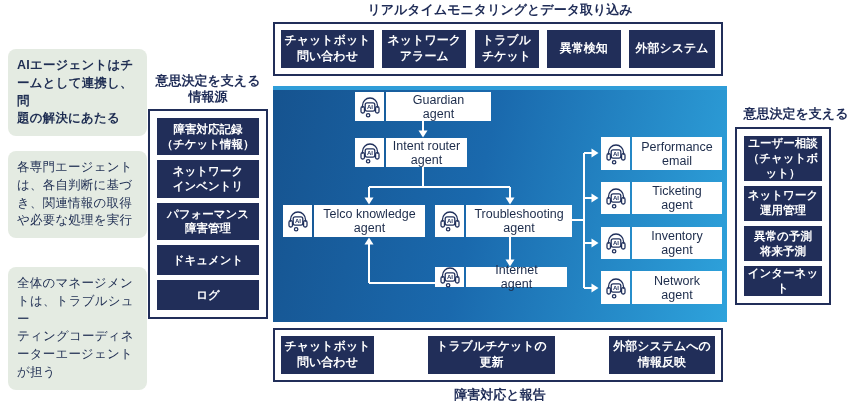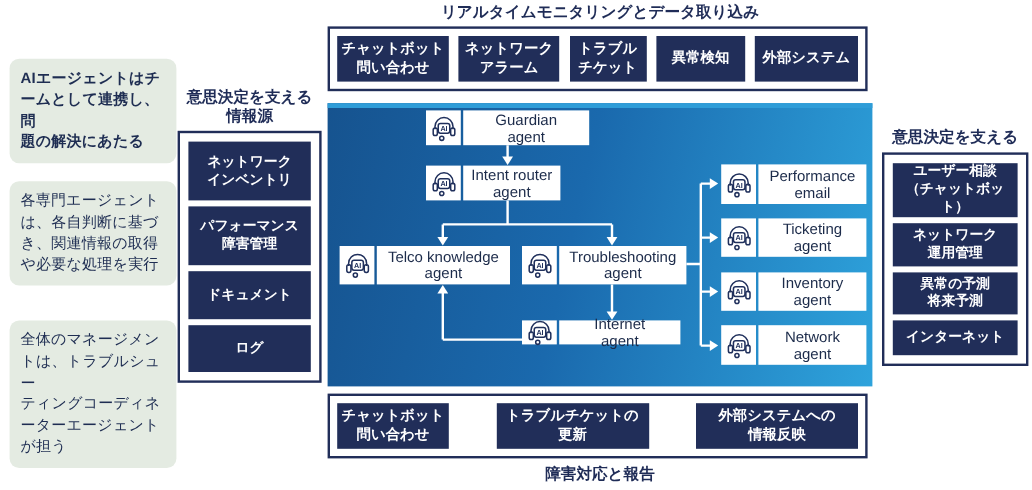--- a/index.html
+++ b/index.html
@@ -48,21 +48,21 @@
     width:29px; background:#ffffff; display:flex; align-items:center; justify-content:center;
     flex:0 0 29px;
   }
   .agent-label {
     flex:1; background:#ffffff; display:flex; align-items:center; justify-content:center;
     text-align:center; font-size:12.5px; line-height:1.12; color:#1c2b4a;
     white-space:pre-line;
   }
   
   .tb1{width:93px}.tb2{width:84px}.tb3{width:64px}.tb4{width:74px}.tb5{width:86px}
-  .bb1{width:93px}.bb2{width:127px}.bb3{width:135px}.bb4{width:74px}
+  .bb1{width:93px}.bb2{width:127px}.bb3{width:106px}.bb4{width:74px}
 </style>
 </head>
 <body>
 
 <div class="stage">
 
   <div class="note" style="top:49px;font-weight:bold;">AIエージェントはチ
 ームとして連携し、問
 題の解決にあたる</div>
   <div class="note" style="top:151px;">各専門エージェント
@@ -71,20 +71,22 @@
 や必要な処理を実行</div>
   <div class="note" style="top:267px;">全体のマネージメン
 トは、トラブルシュー
 ティングコーディネ
 ーターエージェント
 が担う</div>
 
   <div class="sec-label" style="left:146px; top:73px; width:124px;">意思決定を支える
 情報源</div>
   <div class="container-box col" style="left:148px; top:109px; width:120px; height:210px;">
+    <div class="navy-item tall">障害対応記録
+（チケット情報）</div>
     <div class="navy-item tall">ネットワーク
 インベントリ</div>
     <div class="navy-item tall">パフォーマンス
 障害管理</div>
     <div class="navy-item">ドキュメント</div>
     <div class="navy-item">ログ</div>
   </div>
 
   <div class="sec-label" style="left:273px; top:2px; width:454px;">リアルタイムモニタリングとデータ取り込み</div>
   <div class="container-box row" style="left:273px; top:22px; width:450px; height:54px;">
@@ -277,21 +279,21 @@
             <circle cx="13.5" cy="27" r="2.3"></circle>
           </g>
           <text x="16" y="19" text-anchor="middle" font-size="8" font-weight="bold" fill="#20305c">AI</text>
         </svg>
     </div>
     <div class="agent-label">Network
 agent</div>
   </div>
 
   <div class="sec-label" style="left:735px; top:106px; width:122px;">意思決定を支える</div>
-  <div class="container-box col" style="left:735px; top:127px; width:122px; height:178px;">
+  <div class="container-box col" style="left:735px; top:127px; width:96px; height:178px;">
     <div class="navy-item tall">ユーザー相談
 （チャットボット）</div>
     <div class="navy-item tall">ネットワーク
 運用管理</div>
     <div class="navy-item tall">異常の予測
 将来予測</div>
     <div class="navy-item">インターネット</div>
   </div>
 
   <div class="container-box row" style="left:273px; top:328px; width:450px; height:54px;">

